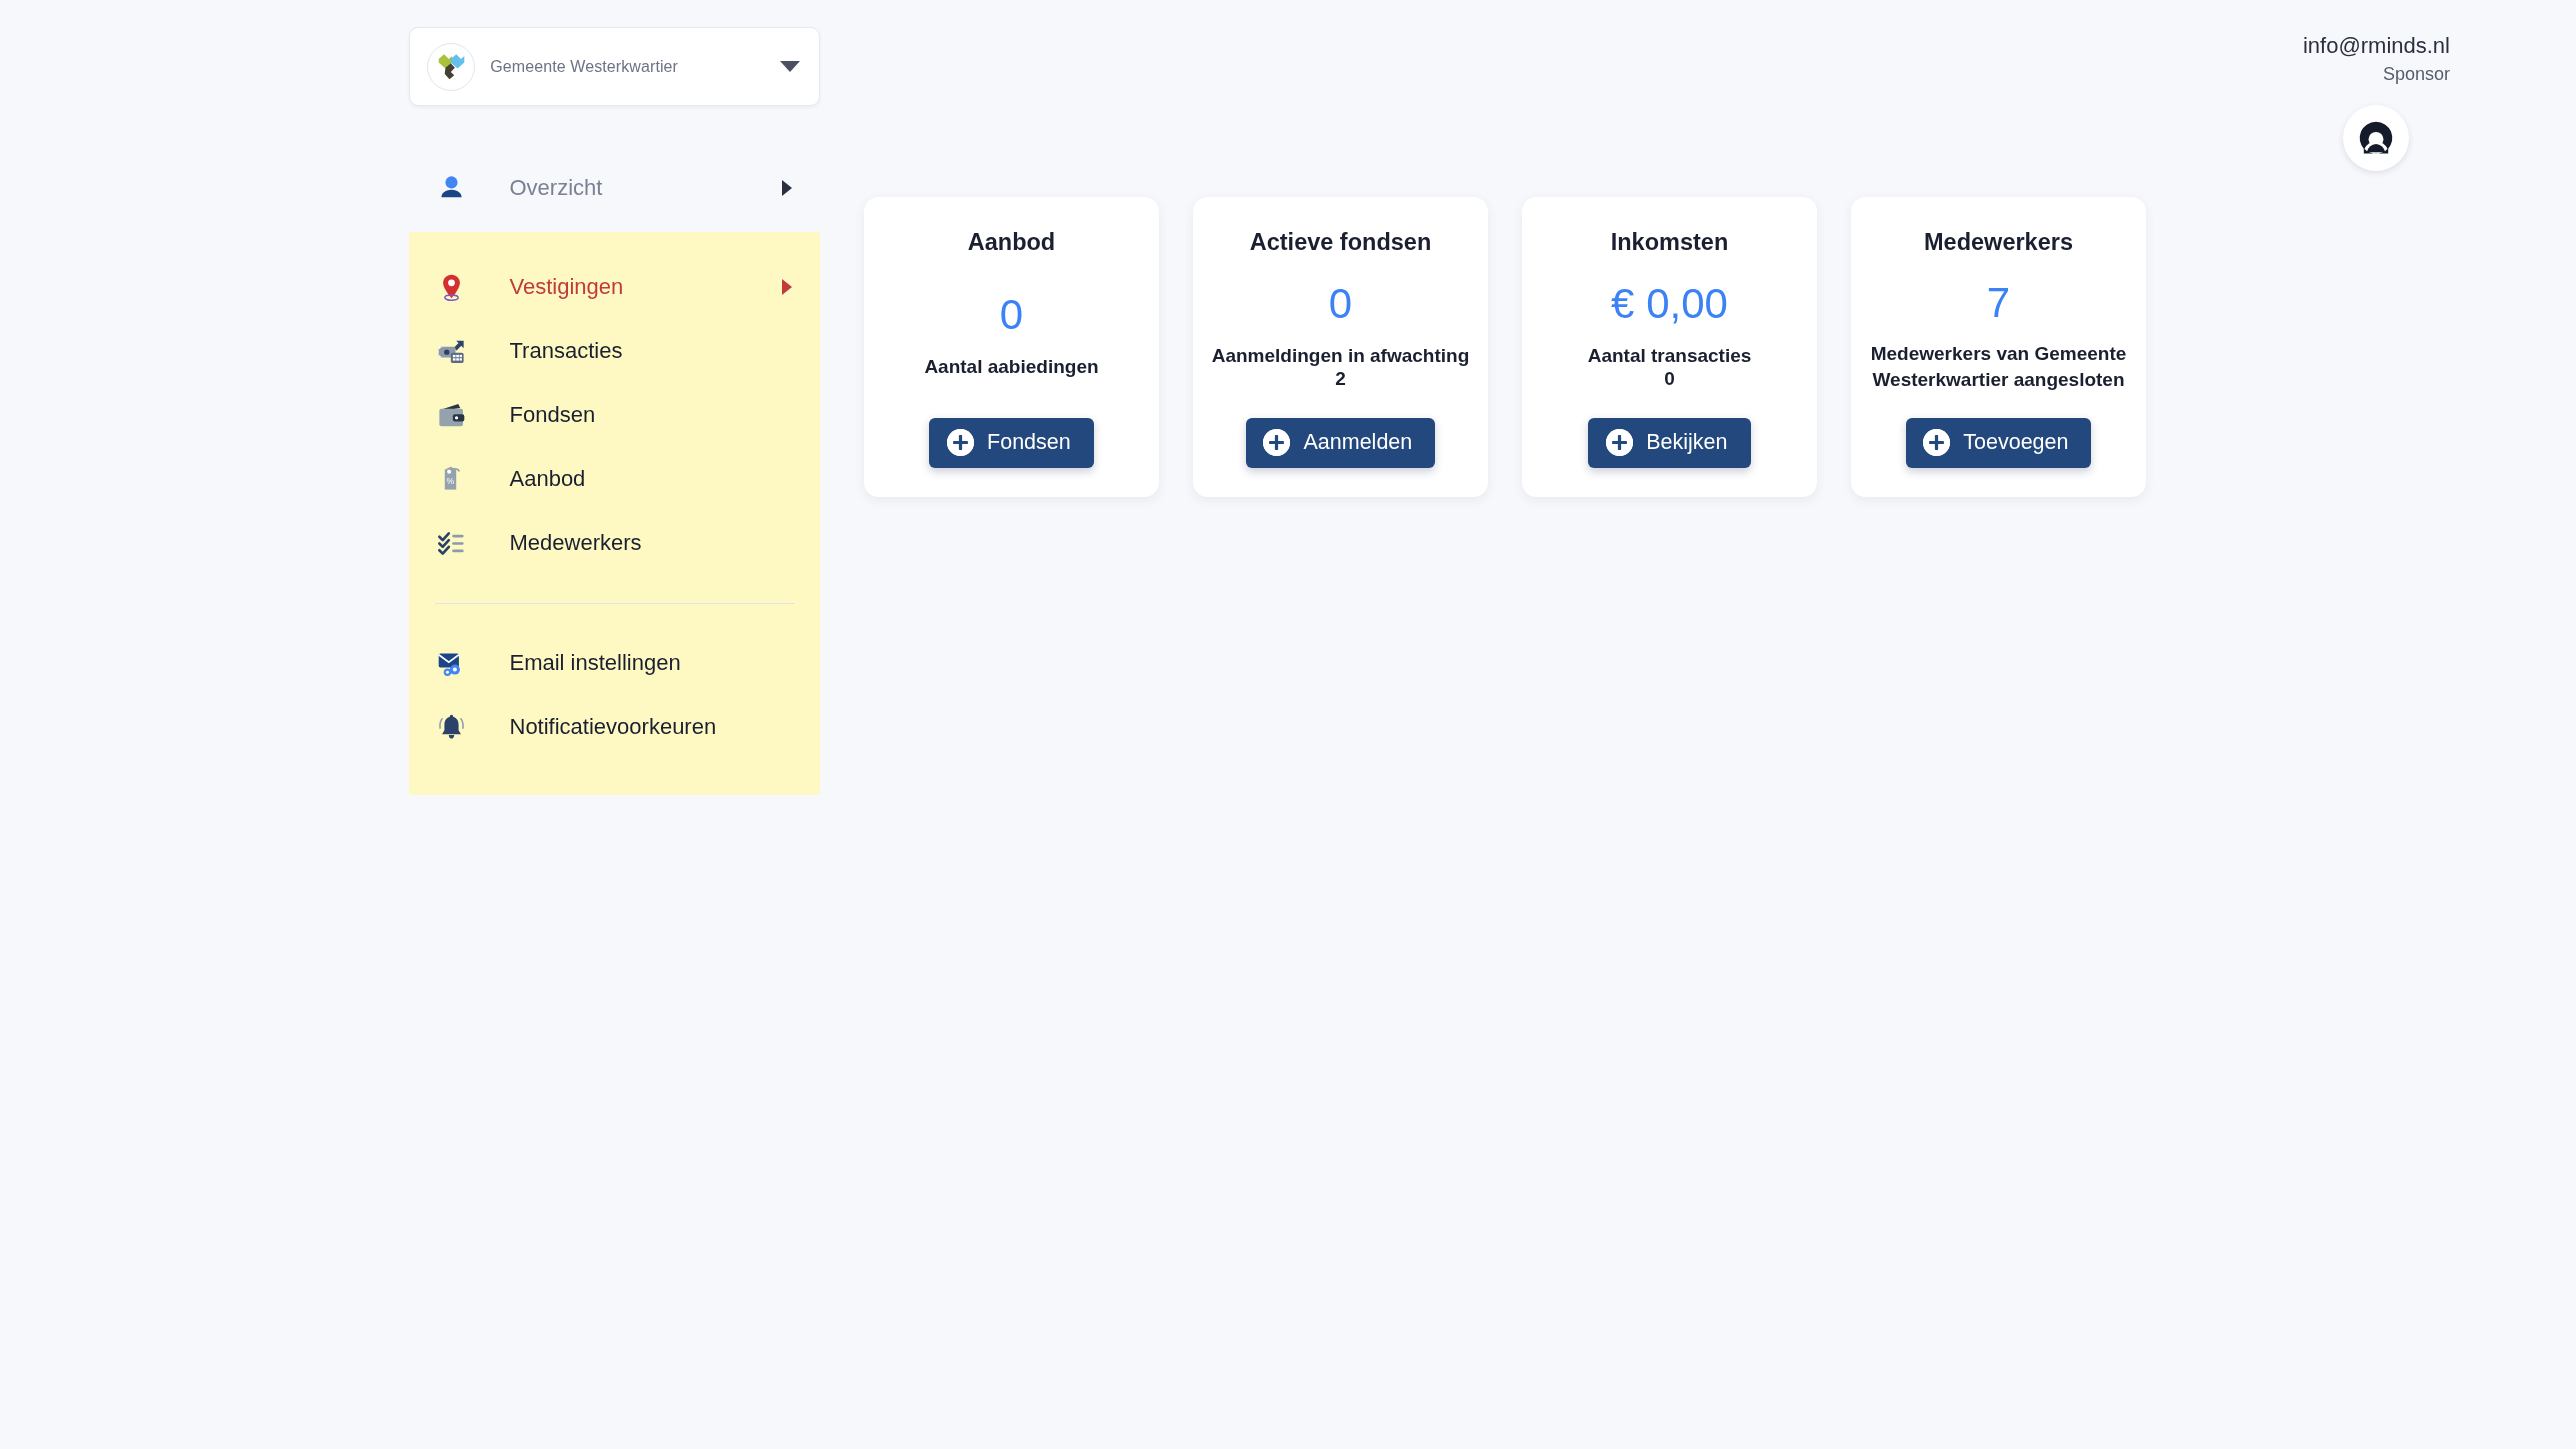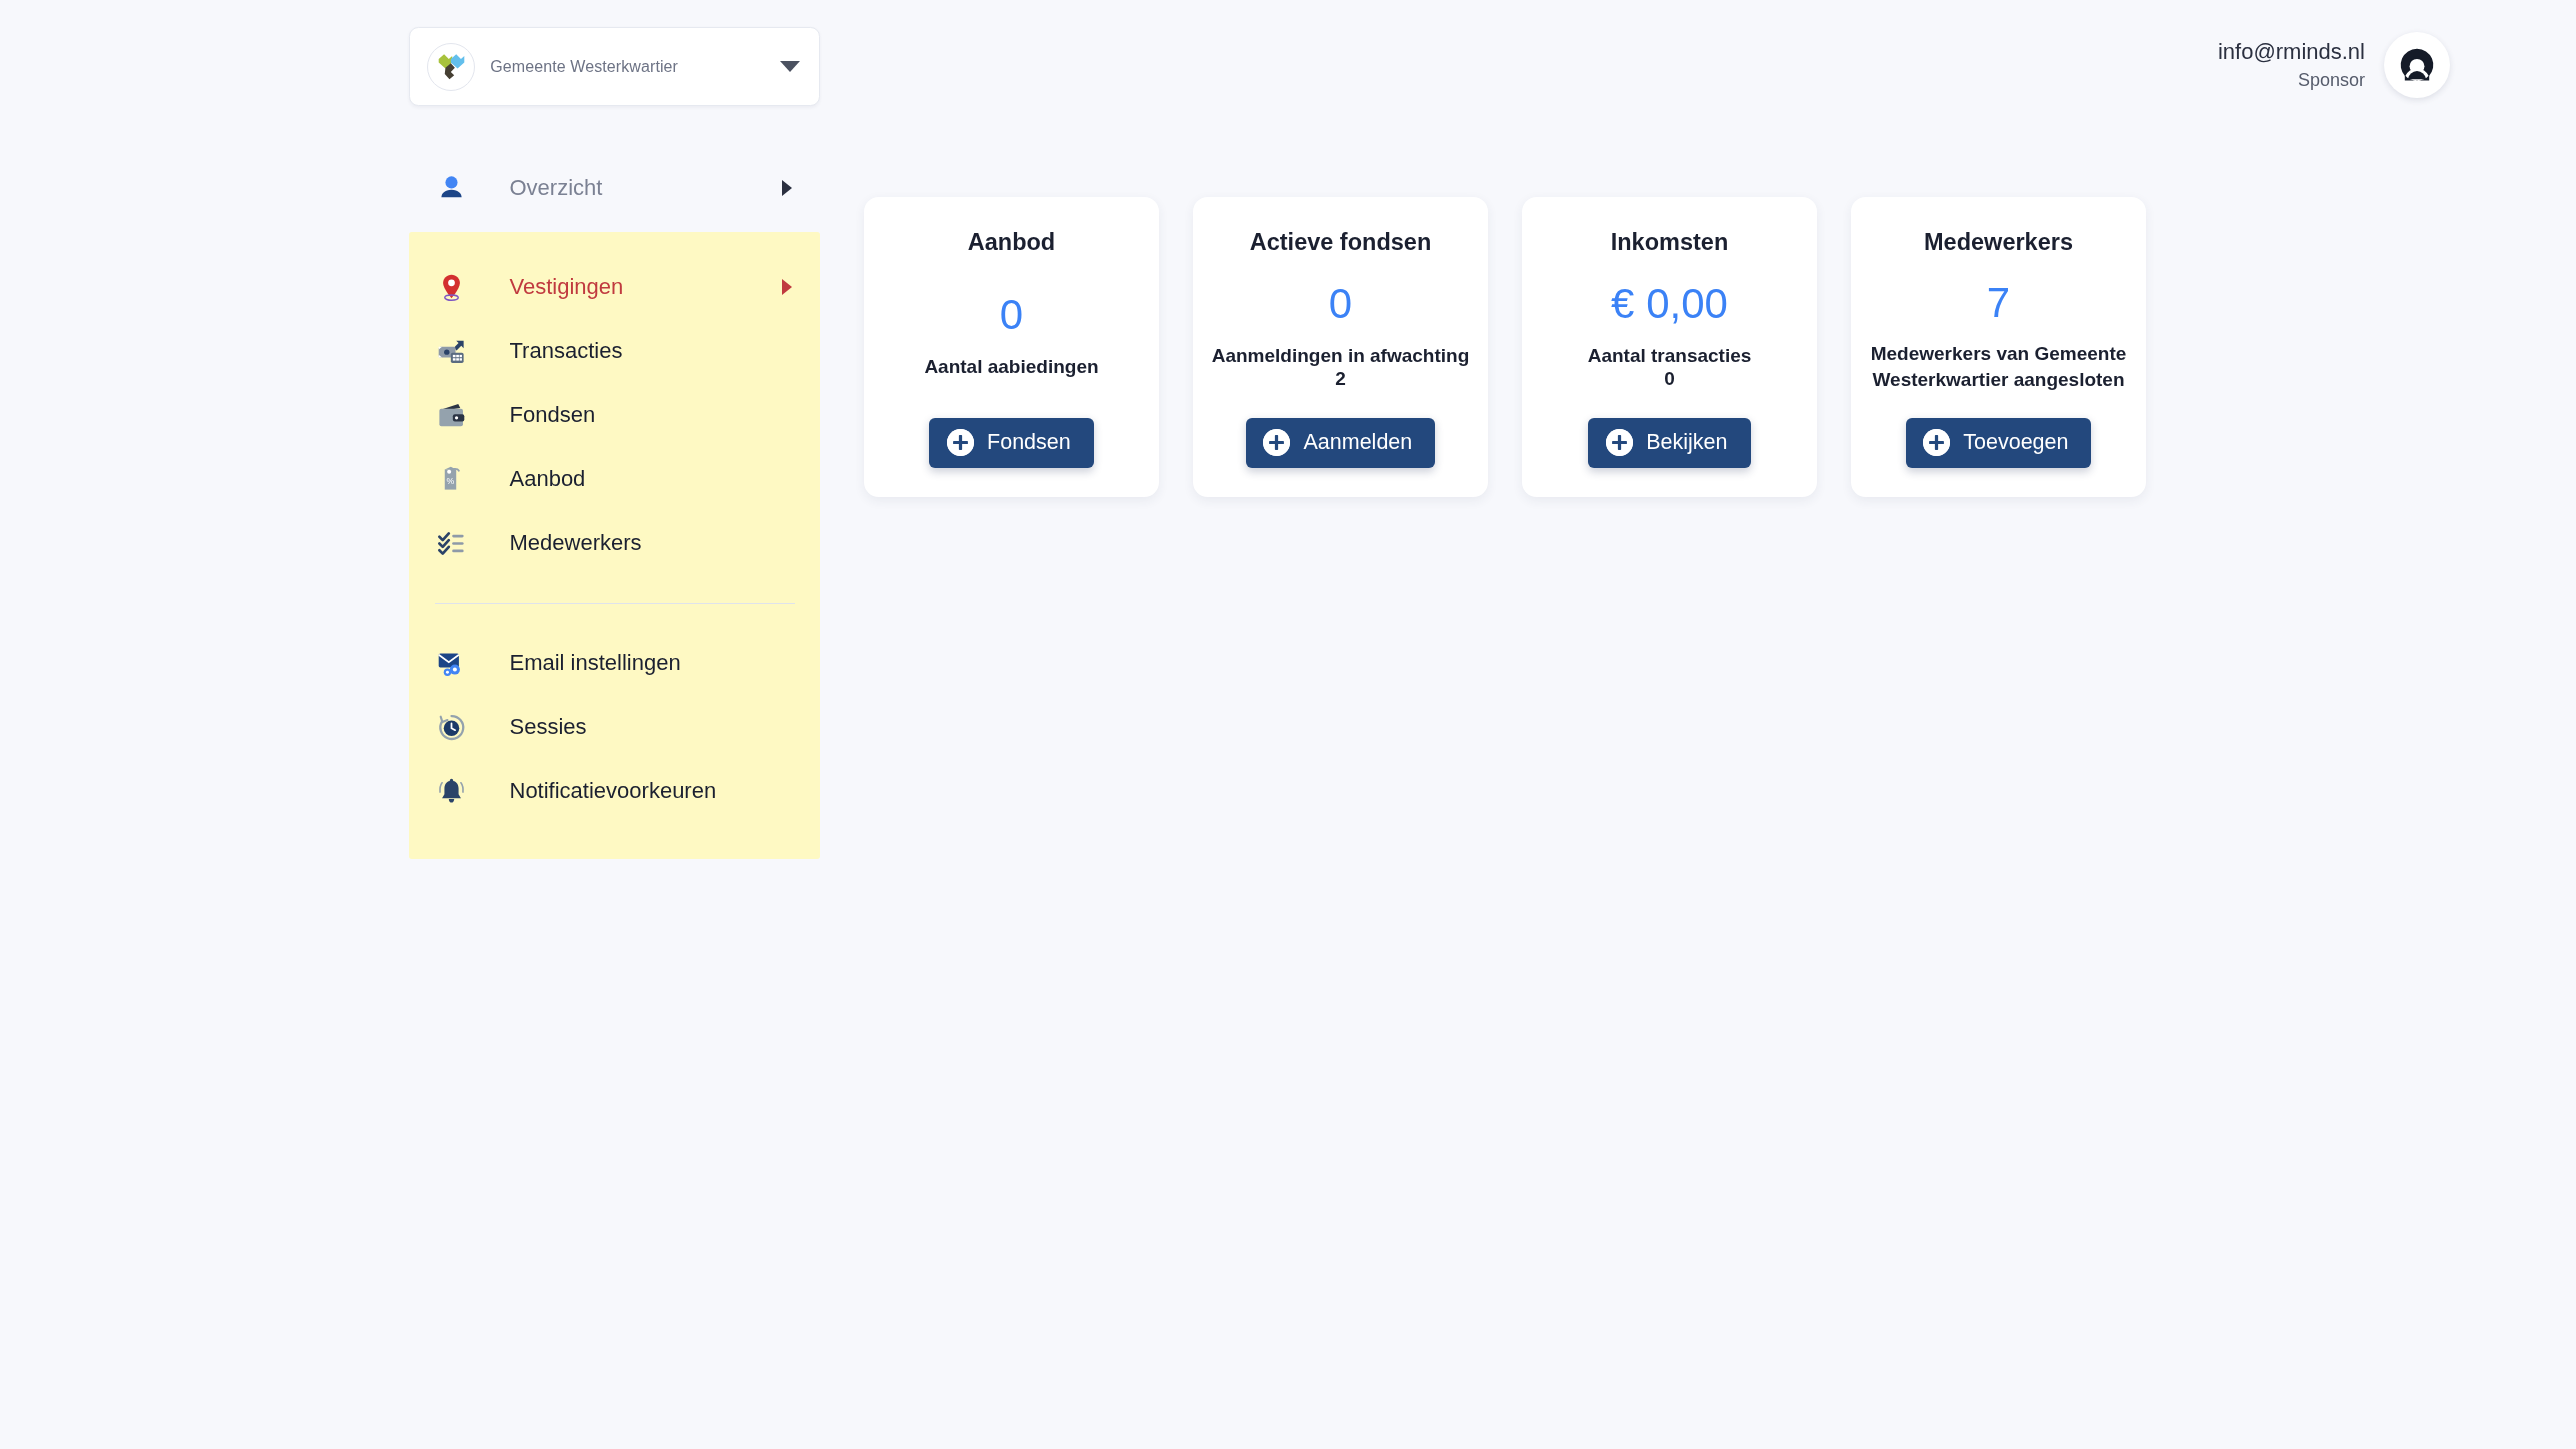--- a/index.html
+++ b/index.html
@@ -36,21 +36,21 @@
   }
   .org-caret {
     width: 0; height: 0; flex: 0 0 auto;
     border-left: 10px solid transparent;
     border-right: 10px solid transparent;
     border-top: 11.4px solid #4b5160;
   }
 
   .user-box {
     position: absolute; right: 126px; top: 32px;
-    display: flex; align-items: center; gap: 19px;
+    display: flex; align-items: center; gap: 19px; flex-direction: column;
   }
   .user-text { text-align: right; line-height: 1.28; }
   .user-email { font-size: 22px; color: #2b3040; }
   .user-role  { font-size: 18px; color: #555b6b; margin-top: 2.7px; }
   .user-avatar {
     width: 66px; height: 66px; border-radius: 50%;
     background: #ffffff;
     box-shadow: 0 2px 6.7px rgba(30,40,70,.12);
     display: flex; align-items: center; justify-content: center;
   }
@@ -275,31 +275,20 @@
             <path d="M4 10 L19 21 L34 10" stroke="#ffffff" stroke-width="2.6" fill="none"></path>
             <circle cx="28" cy="32" r="7.5" fill="#4285f4"></circle>
             <circle cx="28" cy="32" r="3" fill="#ffffff"></circle>
             <circle cx="17" cy="36" r="5.5" fill="#4285f4"></circle>
             <circle cx="17" cy="36" r="2.2" fill="#ffffff"></circle>
           </svg>
         </span>
         <span class="nav-label">Email instellingen</span>
       </div>
 
-      <div class="nav-item">
-        <span class="nav-icon">
-          <svg width="31" height="31" viewBox="0 0 46 46">
-            <path d="M23 6 A17 17 0 1 1 9 14" stroke="#94a2ad" stroke-width="3.4" fill="none" stroke-linecap="round"></path>
-            <path d="M7 7 L9.5 15 L17 12" stroke="#94a2ad" stroke-width="3.2" fill="none" stroke-linecap="round" stroke-linejoin="round"></path>
-            <circle cx="23" cy="24" r="11.5" fill="#1c3a68"></circle>
-            <path d="M23 17 L23 24 L28.5 27" stroke="#ffffff" stroke-width="2.6" fill="none" stroke-linecap="round"></path>
-          </svg>
-        </span>
-        <span class="nav-label">Sessies</span>
-      </div>
 
       <div class="nav-item">
         <span class="nav-icon">
           <svg width="31" height="31" viewBox="0 0 46 46">
             <path d="M23 7 C16.5 7 12.5 12 12.5 18.5 L12.5 27 L9 33 L37 33 L33.5 27 L33.5 18.5 C33.5 12 29.5 7 23 7 Z" fill="#2b4368"></path>
             <rect x="20.5" y="4" width="5" height="5" rx="2.5" fill="#2b4368"></rect>
             <path d="M19 34 C19 37.5 21 39.5 23 39.5 C25 39.5 27 37.5 27 34 Z" fill="#2b4368"></path>
             <path d="M9 10 C6 14 5.5 19 6 24" stroke="#94a2ad" stroke-width="2.4" fill="none" stroke-linecap="round"></path>
             <path d="M37 10 C40 14 40.5 19 40 24" stroke="#94a2ad" stroke-width="2.4" fill="none" stroke-linecap="round"></path>
           </svg>

